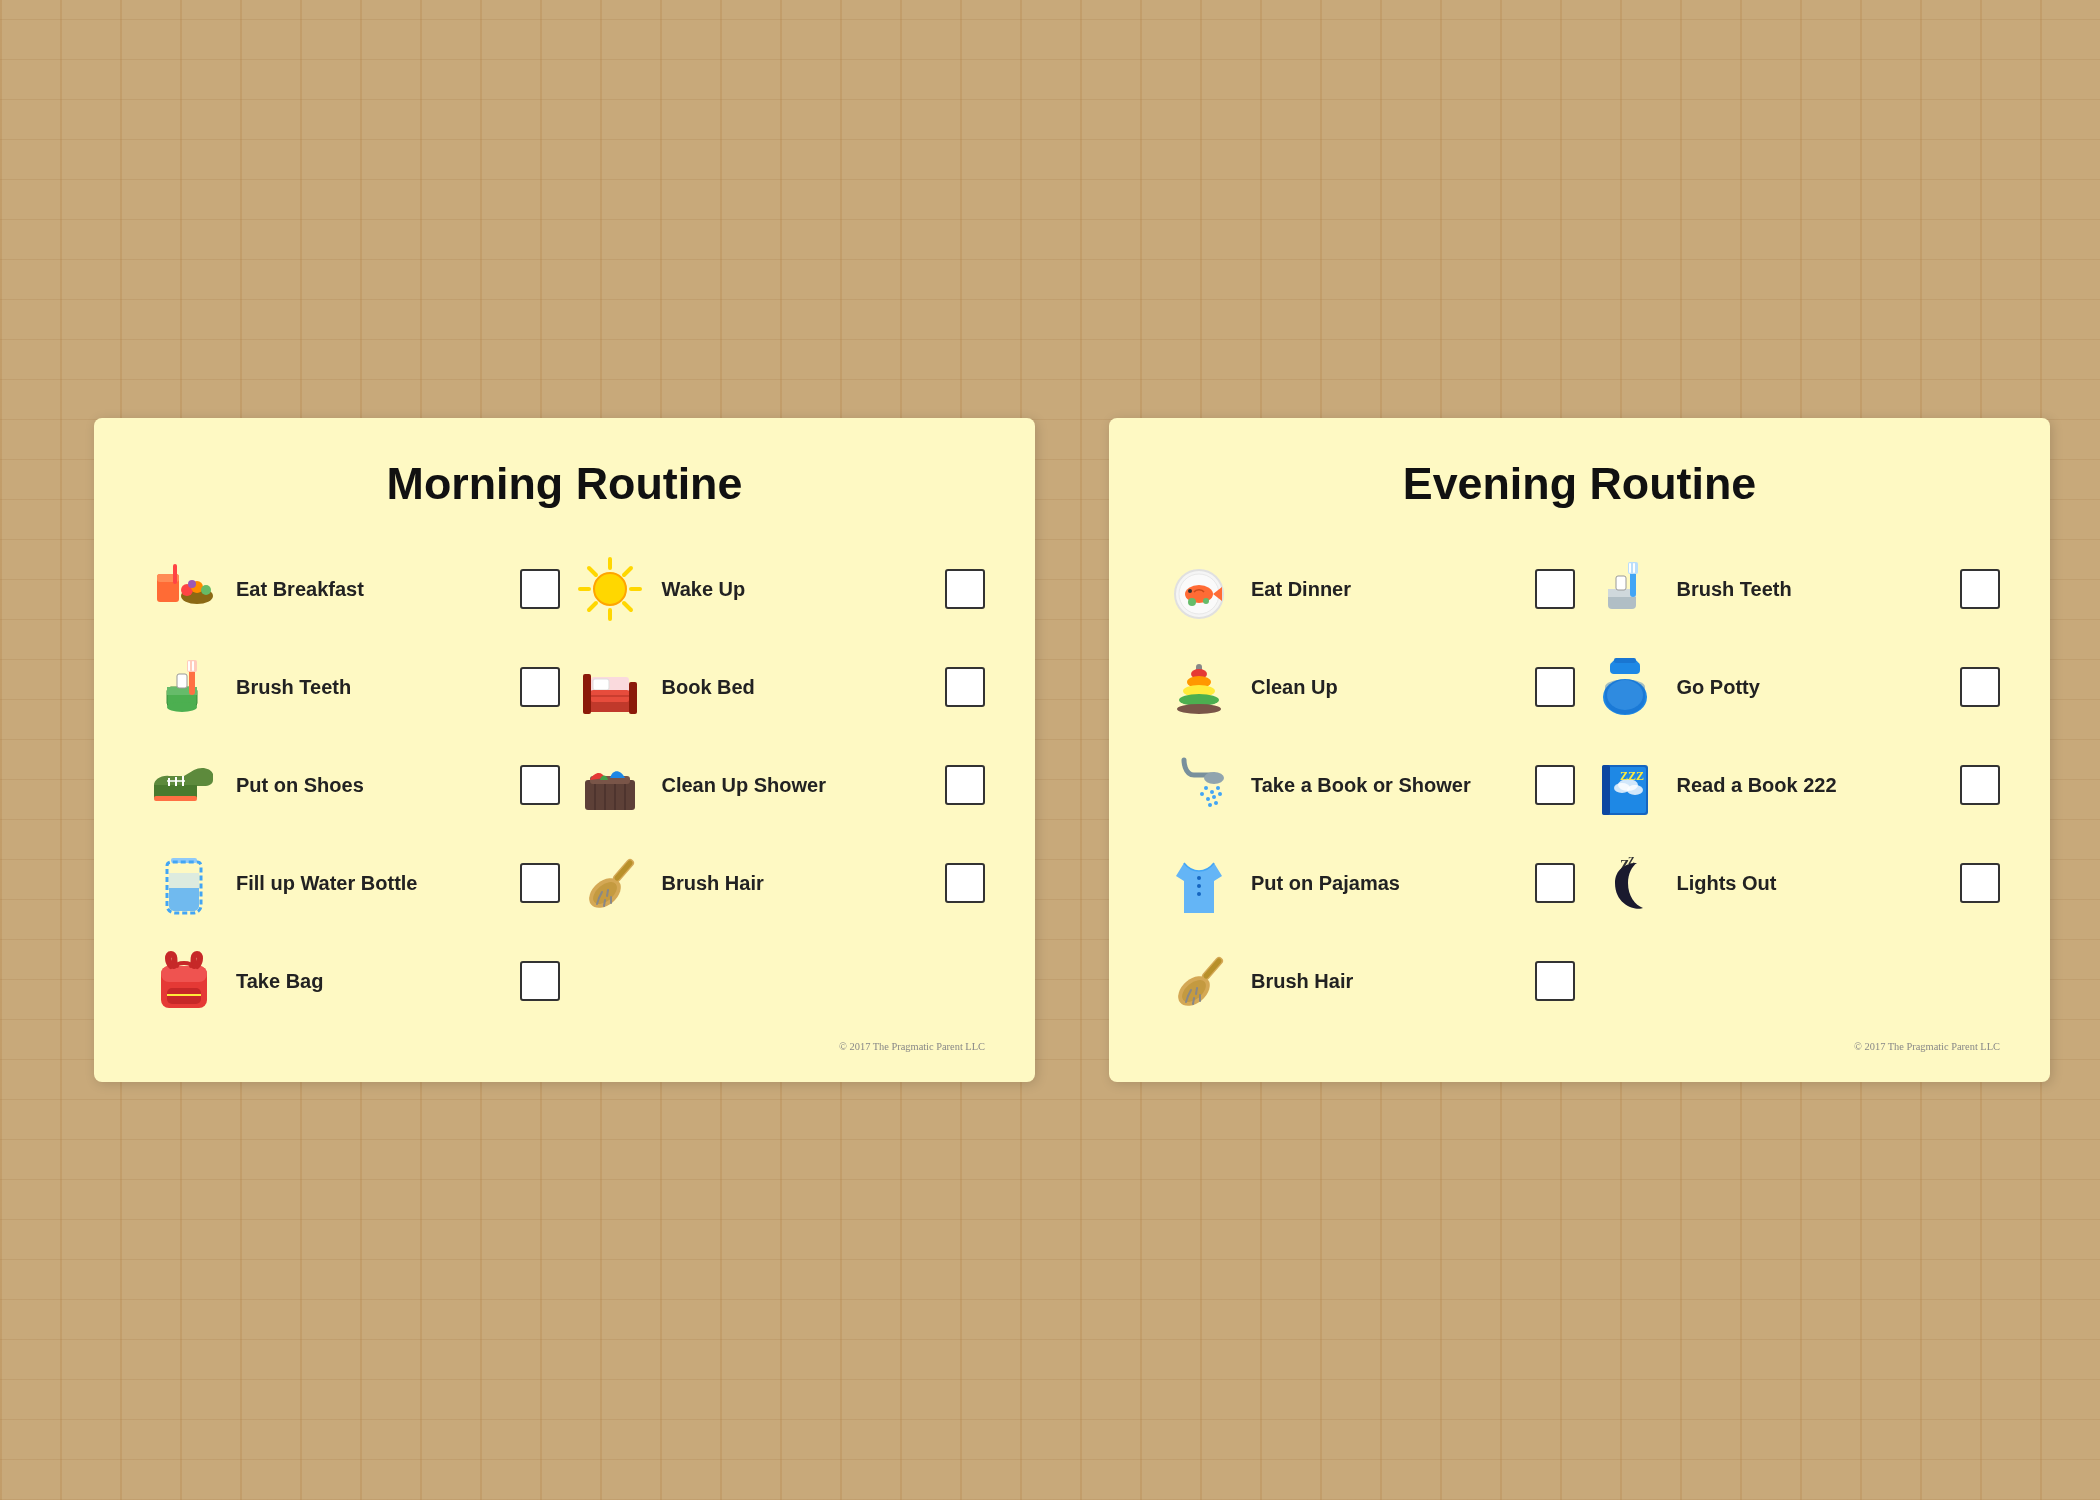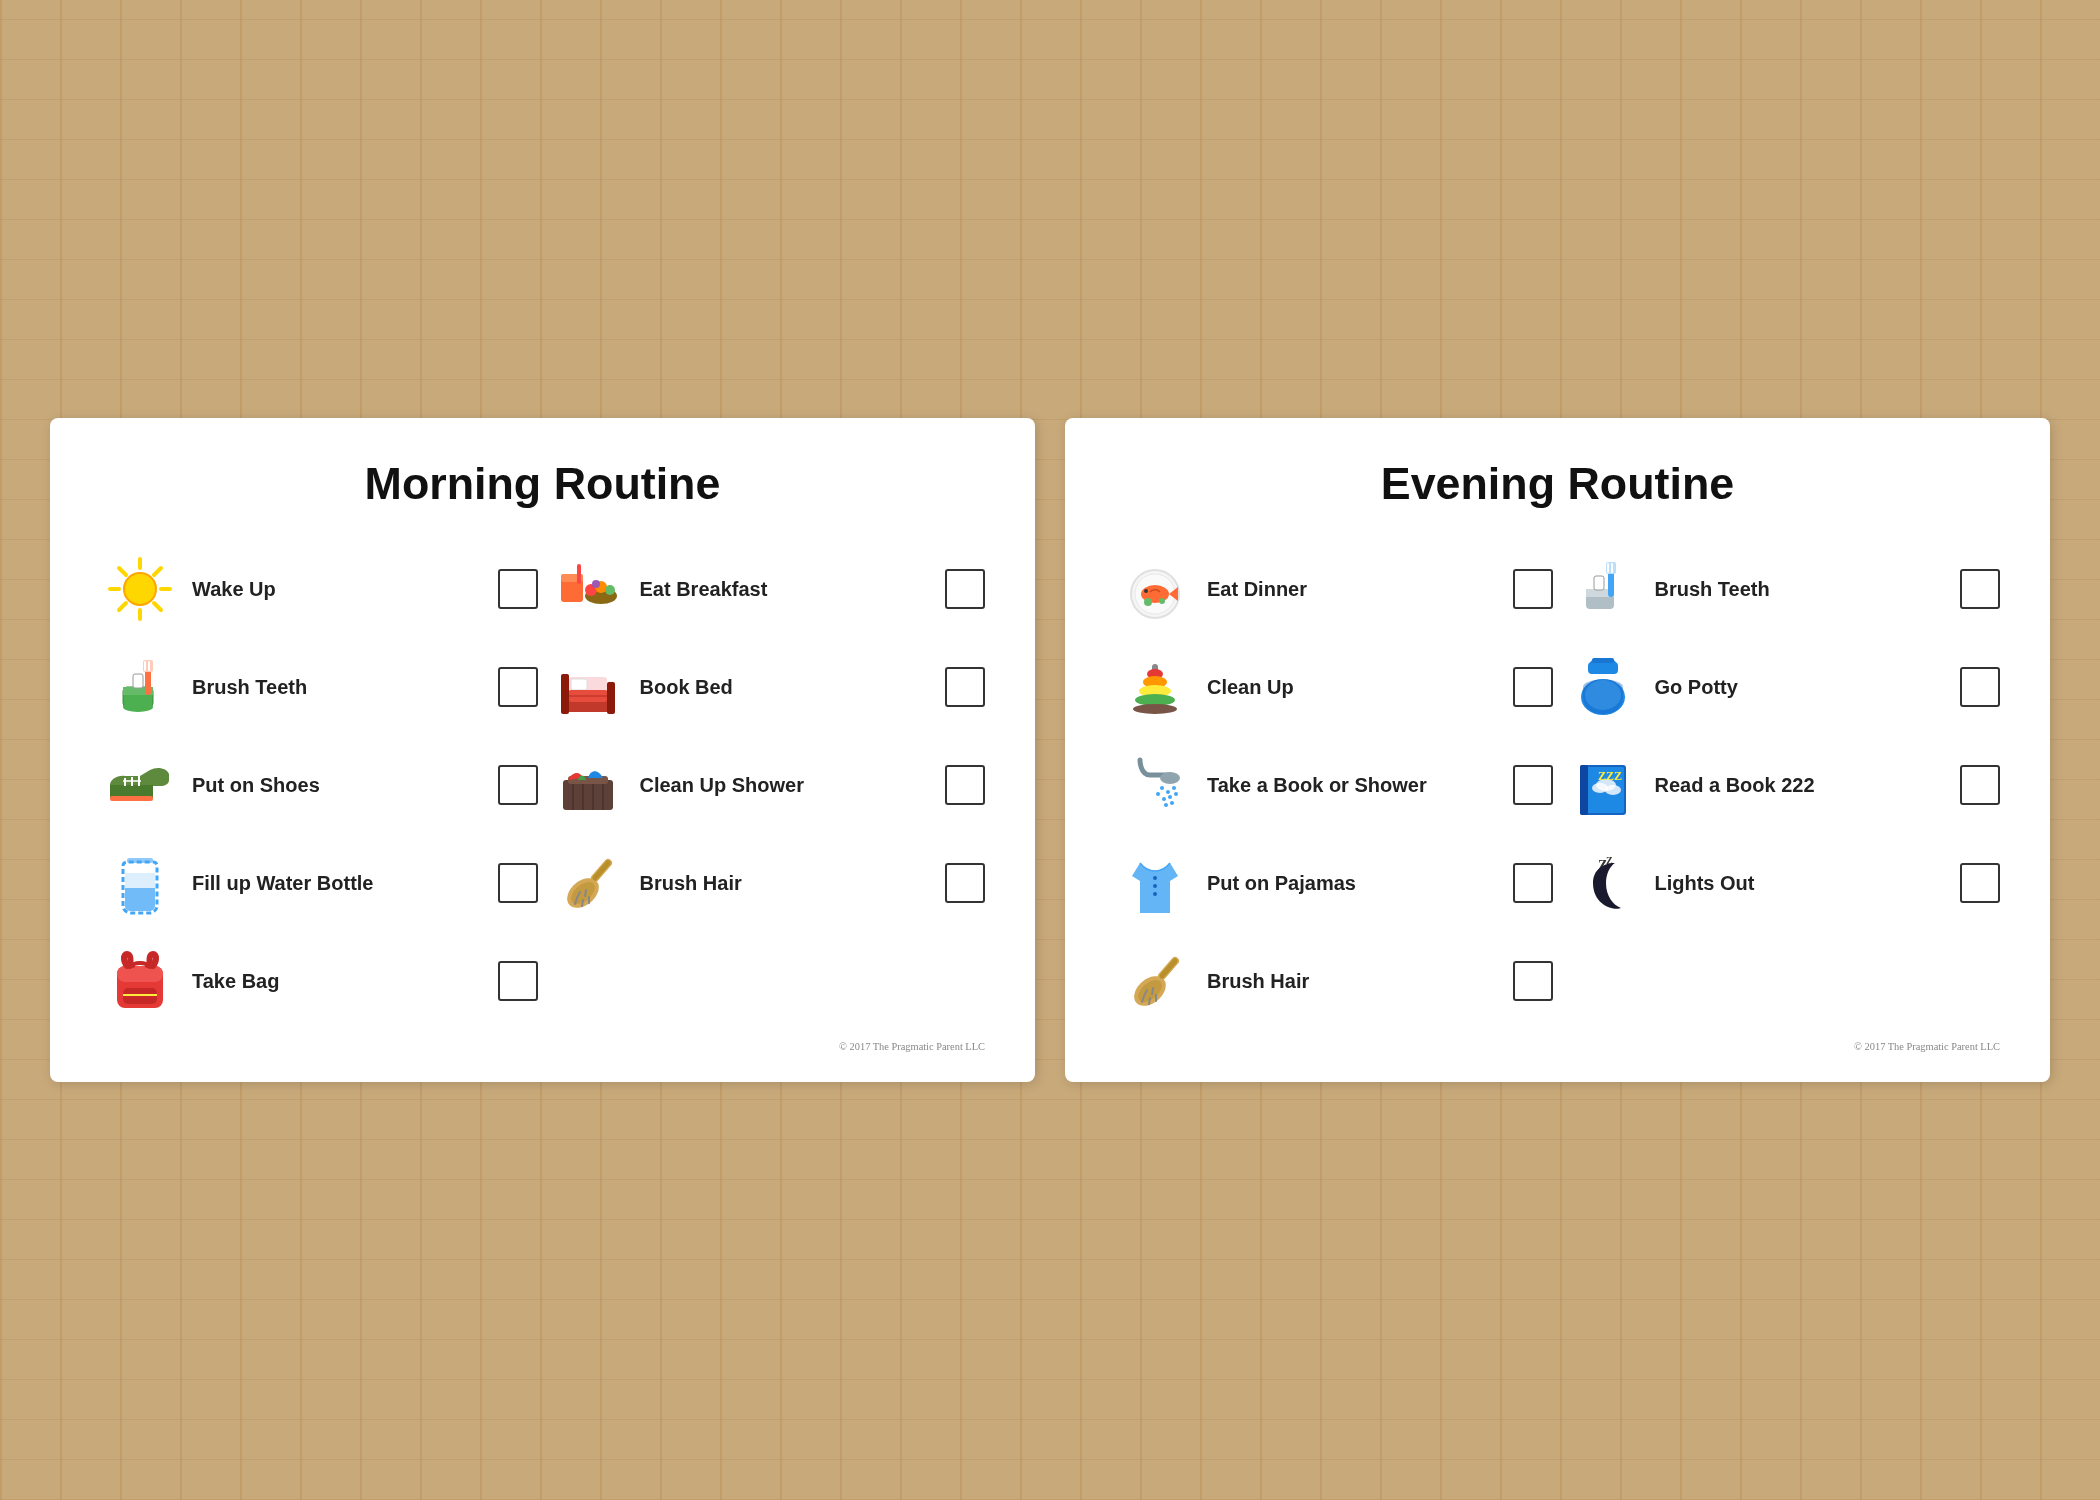--- a/index.html
+++ b/index.html
@@ -30,26 +30,27 @@
     }
 
     .page-container {
       display: flex;
       gap: 30px;
       max-width: 2000px;
       width: 100%;
     }
 
     .routine-card {
-      background: #ffffff;
+      background: #fef9c3;
       border-radius: 8px;
       padding: 40px 50px 30px;
       flex: 1;
       box-shadow: 2px 2px 12px rgba(0,0,0,0.15);
       position: relative;
+      margin-left: 44px;
     }
 
     .routine-title {
       text-align: center;
       font-size: 2.8em;
       font-weight: 900;
       margin-bottom: 40px;
       color: #111;
     }
 
@@ -112,53 +113,53 @@
 <div class="page-container">
 
   <div class="routine-card">
     <h1 class="routine-title">Morning Routine</h1>
 
     <div class="routine-grid">
 
       <div class="task-item">
         <div class="task-icon">
           <svg class="task-svg" viewBox="0 0 70 70" xmlns="http://www.w3.org/2000/svg">
+
+            <rect x="8" y="20" width="22" height="28" rx="3" fill="#FF6B35"></rect>
+            <rect x="8" y="20" width="22" height="8" rx="3" fill="#FF8C55"></rect>
+
+            <rect x="24" y="10" width="4" height="20" rx="2" fill="#FF4444"></rect>
+
+            <ellipse cx="48" cy="42" rx="16" ry="8" fill="#8B6914"></ellipse>
+            <circle cx="38" cy="36" r="6" fill="#FF4444"></circle>
+            <circle cx="48" cy="33" r="6" fill="#FF8C00"></circle>
+            <circle cx="57" cy="36" r="5" fill="#66BB66"></circle>
+            <circle cx="43" cy="30" r="4" fill="#9B59B6"></circle>
+          </svg>
+        </div>
+        <span class="task-label">Eat Breakfast</span>
+        <div class="task-checkbox"></div>
+      </div>
+
+      <div class="task-item">
+        <div class="task-icon">
+          <svg class="task-svg" viewBox="0 0 70 70" xmlns="http://www.w3.org/2000/svg">
             <circle cx="35" cy="35" r="16" fill="#FFD700" stroke="#FFA500" stroke-width="2"></circle>
 
             <line x1="35" y1="5" x2="35" y2="14" stroke="#FFD700" stroke-width="4" stroke-linecap="round"></line>
             <line x1="35" y1="56" x2="35" y2="65" stroke="#FFD700" stroke-width="4" stroke-linecap="round"></line>
             <line x1="5" y1="35" x2="14" y2="35" stroke="#FFD700" stroke-width="4" stroke-linecap="round"></line>
             <line x1="56" y1="35" x2="65" y2="35" stroke="#FFD700" stroke-width="4" stroke-linecap="round"></line>
             <line x1="14" y1="14" x2="21" y2="21" stroke="#FFD700" stroke-width="4" stroke-linecap="round"></line>
             <line x1="49" y1="49" x2="56" y2="56" stroke="#FFD700" stroke-width="4" stroke-linecap="round"></line>
             <line x1="56" y1="14" x2="49" y2="21" stroke="#FFD700" stroke-width="4" stroke-linecap="round"></line>
             <line x1="14" y1="56" x2="21" y2="49" stroke="#FFD700" stroke-width="4" stroke-linecap="round"></line>
           </svg>
         </div>
         <span class="task-label">Wake Up</span>
-        <div class="task-checkbox"></div>
-      </div>
-
-      <div class="task-item">
-        <div class="task-icon">
-          <svg class="task-svg" viewBox="0 0 70 70" xmlns="http://www.w3.org/2000/svg">
-
-            <rect x="8" y="20" width="22" height="28" rx="3" fill="#FF6B35"></rect>
-            <rect x="8" y="20" width="22" height="8" rx="3" fill="#FF8C55"></rect>
-
-            <rect x="24" y="10" width="4" height="20" rx="2" fill="#FF4444"></rect>
-
-            <ellipse cx="48" cy="42" rx="16" ry="8" fill="#8B6914"></ellipse>
-            <circle cx="38" cy="36" r="6" fill="#FF4444"></circle>
-            <circle cx="48" cy="33" r="6" fill="#FF8C00"></circle>
-            <circle cx="57" cy="36" r="5" fill="#66BB66"></circle>
-            <circle cx="43" cy="30" r="4" fill="#9B59B6"></circle>
-          </svg>
-        </div>
-        <span class="task-label">Eat Breakfast</span>
         <div class="task-checkbox"></div>
       </div>
 
 
       <div class="task-item">
         <div class="task-icon">
           <svg class="task-svg" viewBox="0 0 70 70" xmlns="http://www.w3.org/2000/svg">
 
             <rect x="18" y="35" width="30" height="20" rx="4" fill="#4CAF50" stroke="#388E3C" stroke-width="1"></rect>
             <rect x="18" y="35" width="30" height="8" fill="#66BB6A"></rect>

